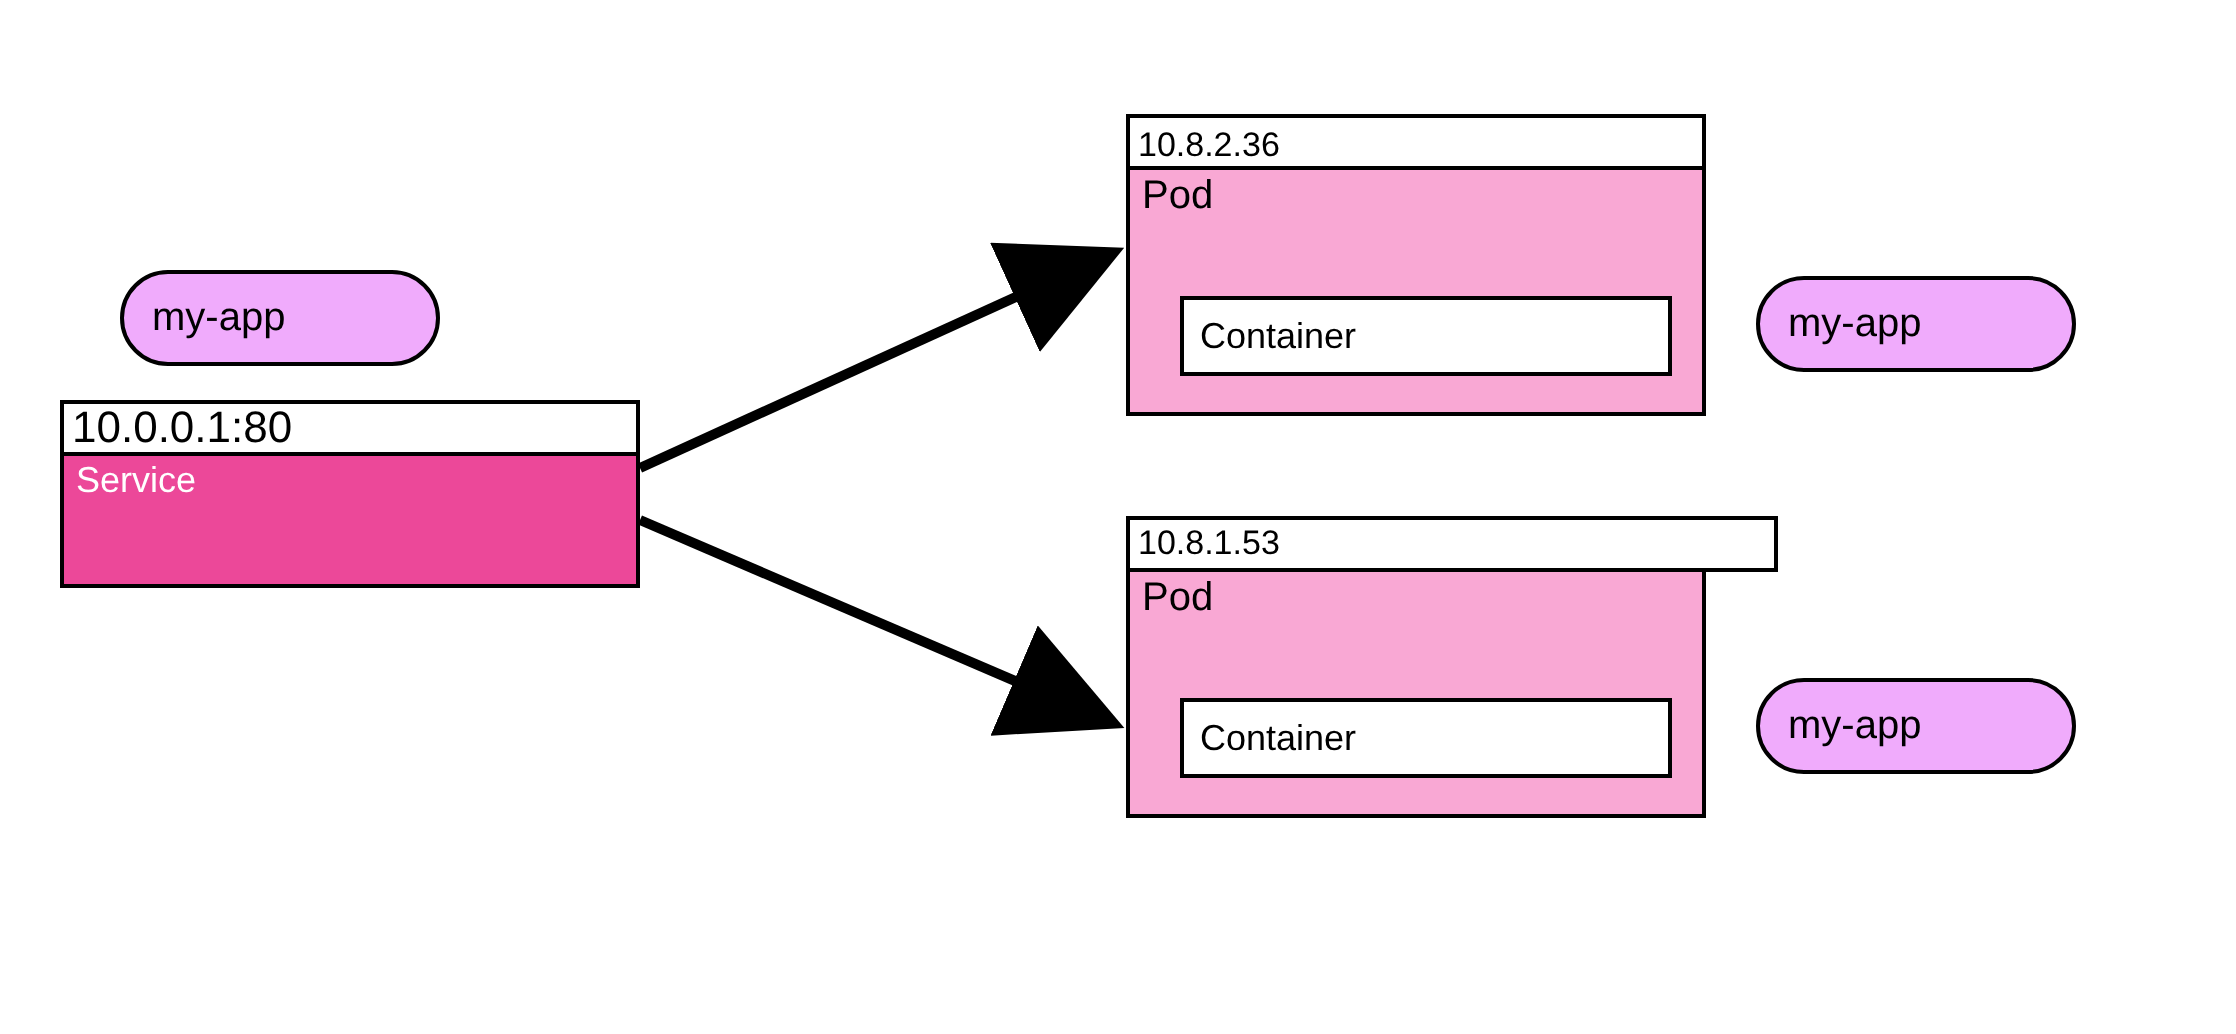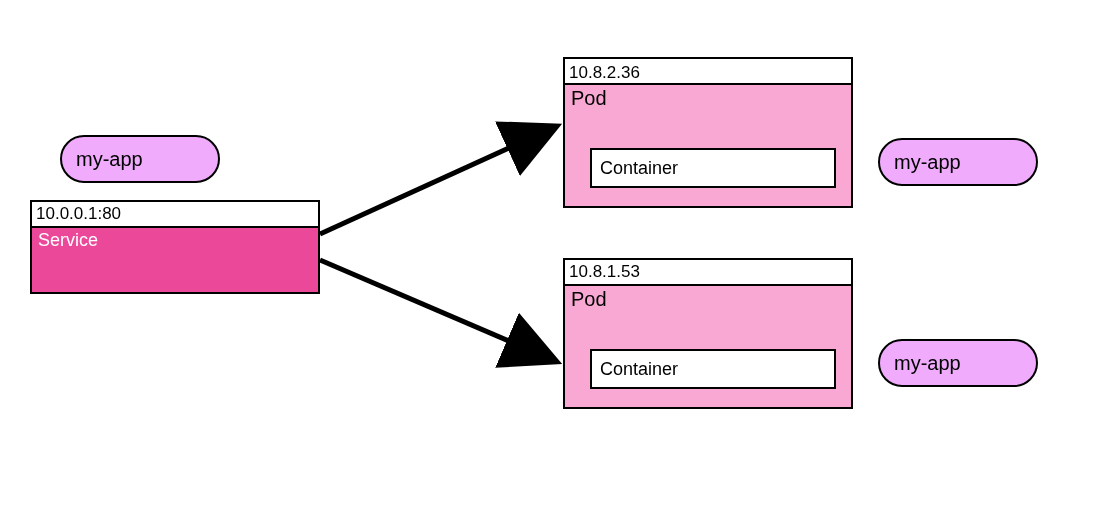--- a/index.html
+++ b/index.html
@@ -73,21 +73,21 @@
       </marker>
     </defs>
     <line x1="320" y1="234" x2="553" y2="128" stroke="#000" stroke-width="5" marker-end="url(#arrowhead)"></line>
     <line x1="320" y1="260" x2="553" y2="360" stroke="#000" stroke-width="5" marker-end="url(#arrowhead)"></line>
   </svg>
 
   <div class="pill" style="left:60px; top:135px; width:160px; height:48px;">
     <span>my-app</span>
   </div>
 
-  <div class="box" style="left:30px; top:200px; width:290px; height:28px; padding-left:4px; font-size:17px; display:flex; align-items:center;">
+  <div class="box" style="left:30px; top:200px; width:290px; height:28px; padding-left:4px; font-size:22px; display:flex; align-items:center;">
     <span>10.0.0.1:80</span>
   </div>
 
   <div class="service-body" style="left:30px; top:226px; width:290px; height:68px;">
     <span>Service</span>
   </div>
 
   <div class="box" style="left:563px; top:57px; width:290px; height:28px; padding-left:4px; font-size:17px; display:flex; align-items:flex-end;">
     <span>10.8.2.36</span>
   </div>
@@ -97,21 +97,21 @@
   </div>
 
   <div class="box" style="left:590px; top:148px; width:246px; height:40px; padding-left:8px; font-size:18px; display:flex; align-items:center;">
     <span>Container</span>
   </div>
 
   <div class="pill" style="left:878px; top:138px; width:160px; height:48px;">
     <span>my-app</span>
   </div>
 
-  <div class="box" style="left:563px; top:258px; width:290px; height:28px; padding-left:4px; font-size:17px; display:flex; align-items:center;">
+  <div class="box" style="left:563px; top:258px; width:326px; height:28px; padding-left:4px; font-size:17px; display:flex; align-items:center;">
     <span>10.8.1.53</span>
   </div>
 
   <div class="pod-body" style="left:563px; top:284px; width:290px; height:125px;">
     <span>Pod</span>
   </div>
 
   <div class="box" style="left:590px; top:349px; width:246px; height:40px; padding-left:8px; font-size:18px; display:flex; align-items:center;">
     <span>Container</span>
   </div>

